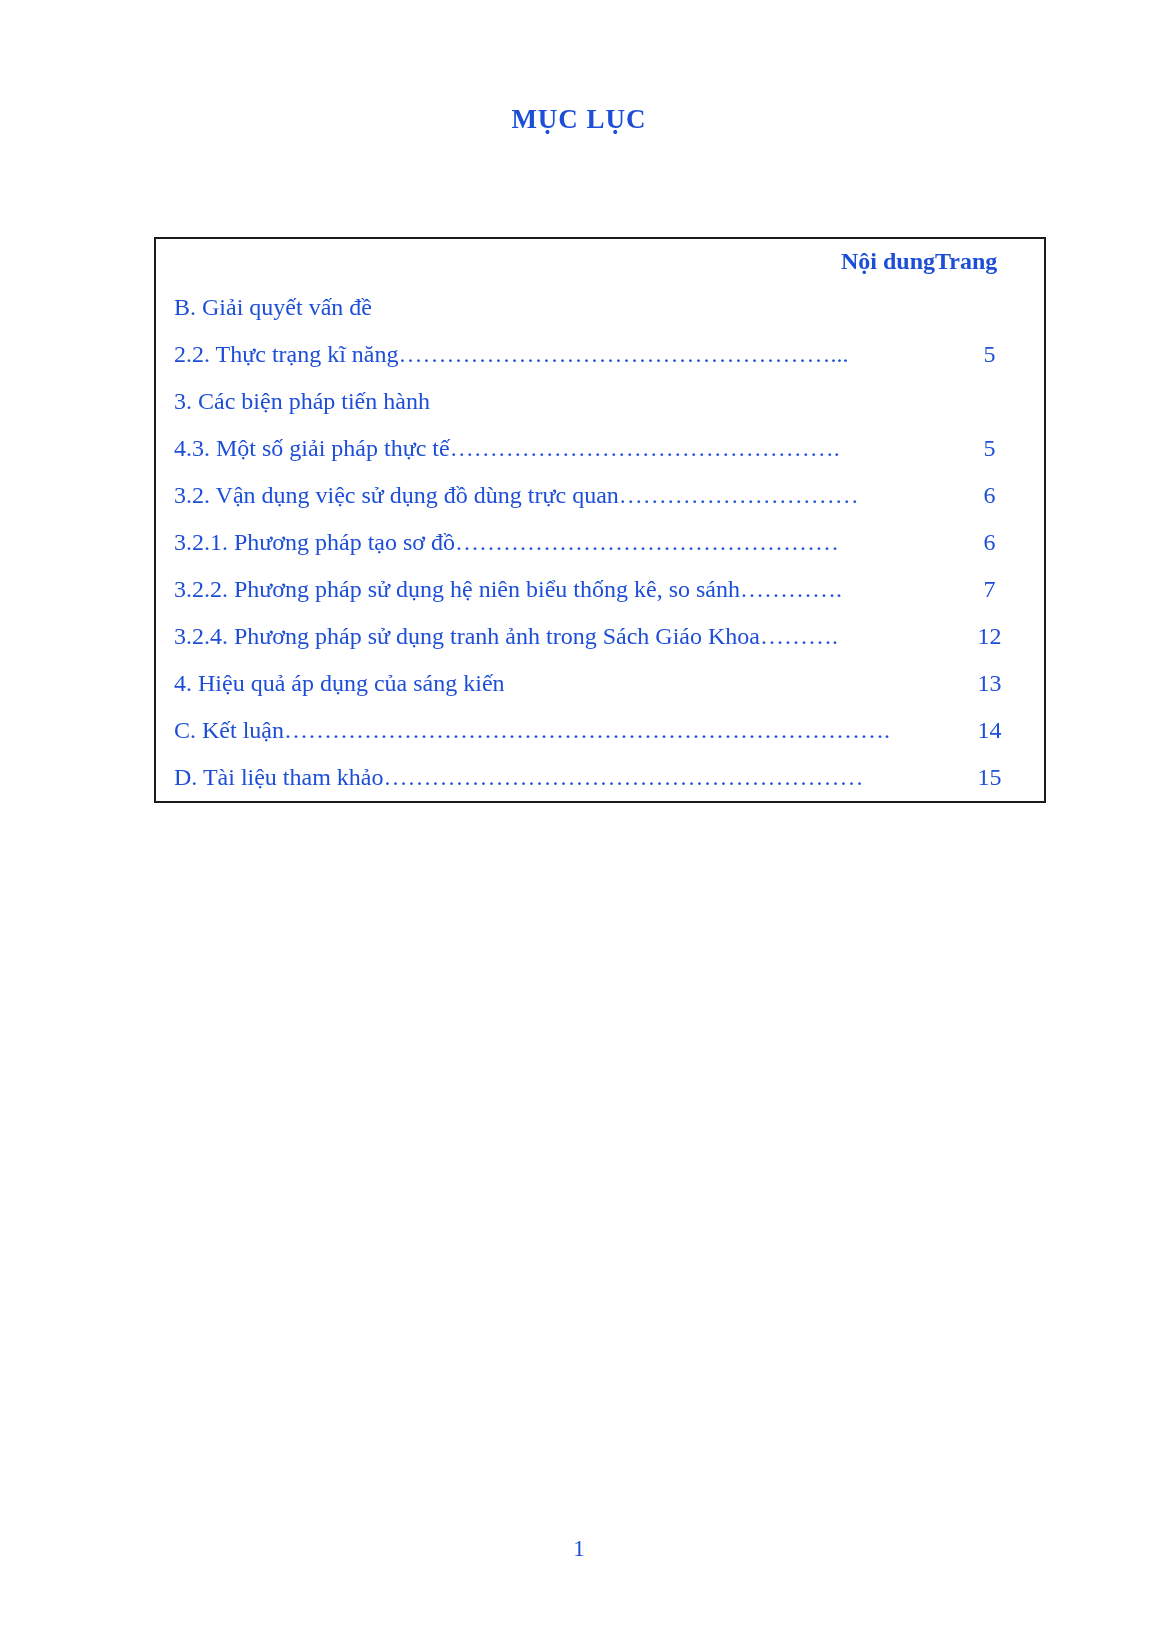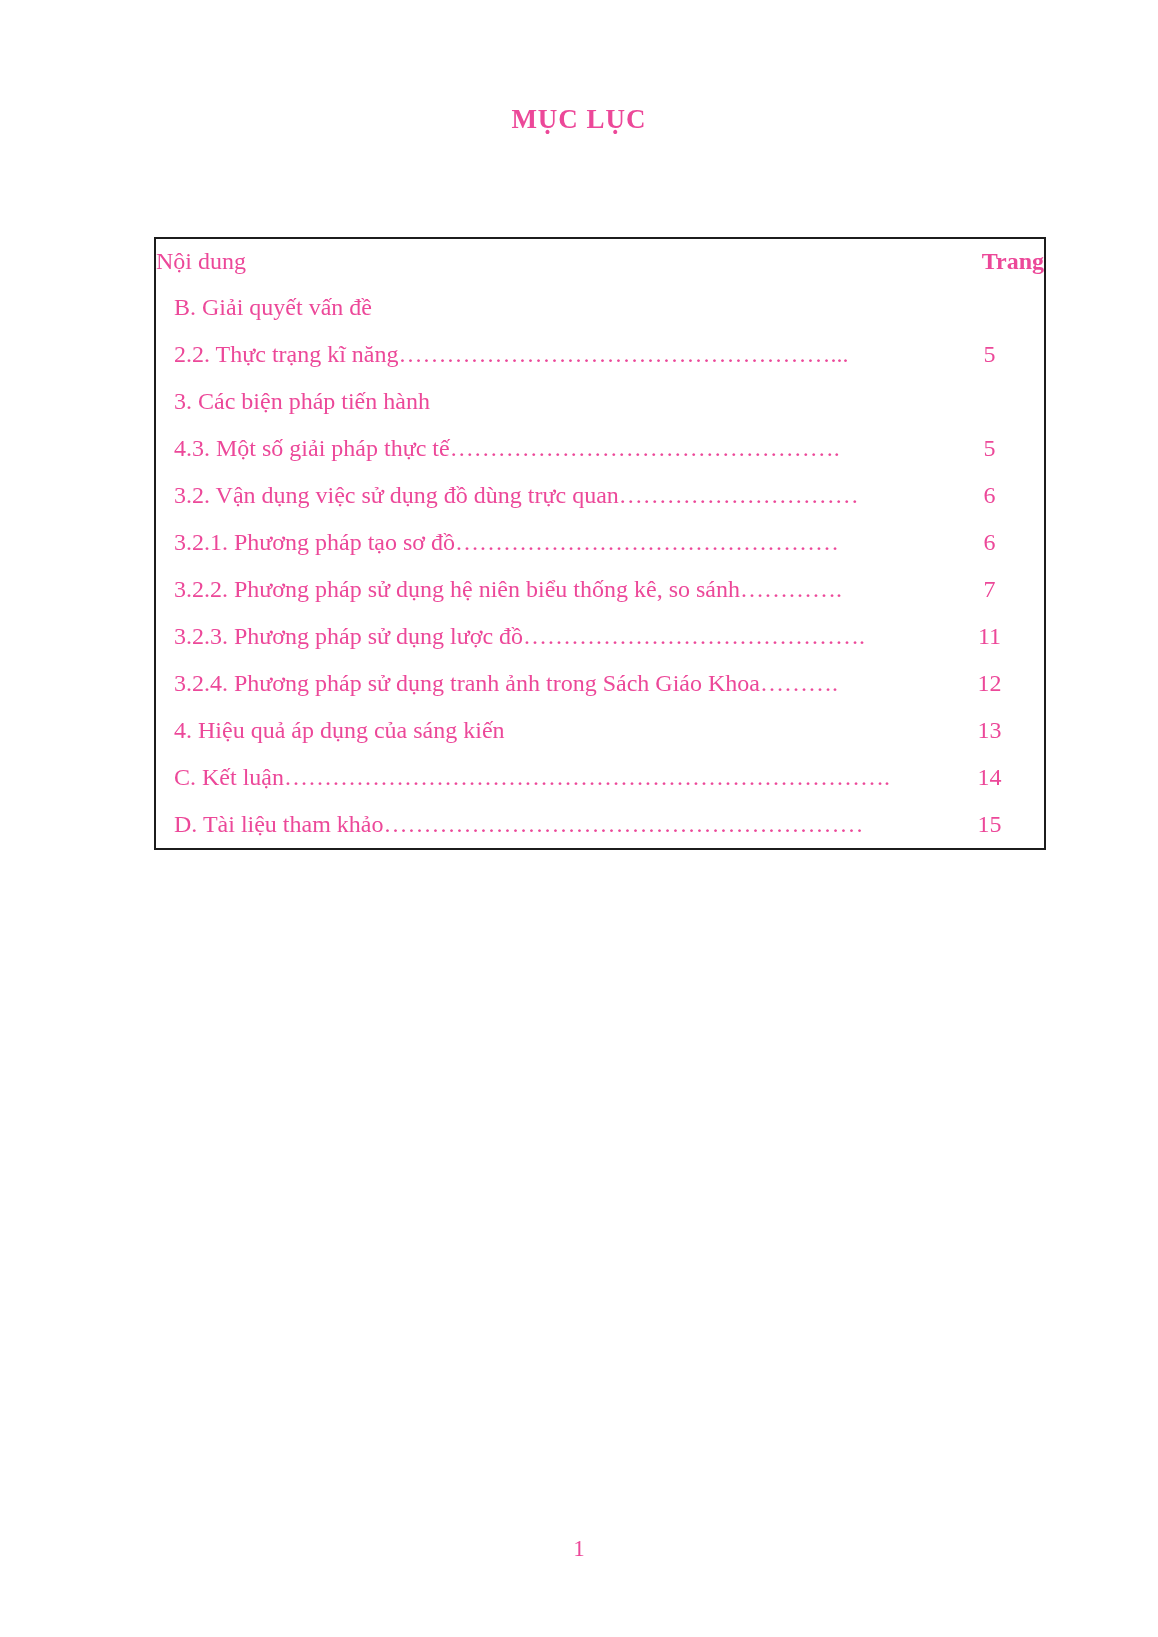--- a/index.html
+++ b/index.html
@@ -5,21 +5,21 @@
   html, body {
     margin: 0;
     padding: 0;
     background: #ffffff;
   }
   .page {
     position: relative;
     width: 1158px;
     height: 1637px;
     background: #ffffff;
-    color: #ec4899;
+    color: #1d4ed8;
     font-family: "Liberation Serif", "DejaVu Serif", serif;
     overflow: hidden;
   }
   .doc-title {
     position: absolute;
     top: 104px;
     left: 0;
     width: 100%;
     text-align: center;
     font-size: 27px;
@@ -41,31 +41,31 @@
   }
   table.toc-table {
     border: 2px solid #1c1c1c;
   }
   th.col-content {
     width: 779px;
     height: 45px;
     border-right: 1.5px solid #1c1c1c;
     border-bottom: 1.5px solid #1c1c1c;
     font-size: 24px;
-    font-weight: normal;
-    text-align: left;
+    font-weight: bold;
+    text-align: right;
     vertical-align: middle;
   }
   th.col-page {
     width: 109px;
     height: 45px;
     border-bottom: 1.5px solid #1c1c1c;
     font-size: 24px;
     font-weight: bold;
-    text-align: right;
+    text-align: left;
     vertical-align: middle;
   }
   td.cell-content {
     height: 47px;
     border-right: 1.5px solid #1c1c1c;
     font-size: 24px;
     vertical-align: middle;
   }
   td.cell-content .clip {
     margin-left: 18px;
@@ -140,26 +140,20 @@
     <td class="cell-page">6</td>
   </tr>
         <tr>
     <td class="cell-content">
       <div class="clip">3.2.2. Phương pháp sử dụng hệ niên biểu thống kê, so sánh………….</div>
     </td>
     <td class="cell-page">7</td>
   </tr>
         <tr>
     <td class="cell-content">
-      <div class="clip">3.2.3. Phương pháp sử dụng lược đồ…………………………………….</div>
-    </td>
-    <td class="cell-page">11</td>
-  </tr>
-        <tr>
-    <td class="cell-content">
       <div class="clip">3.2.4. Phương pháp sử dụng tranh ảnh trong Sách Giáo Khoa……….</div>
     </td>
     <td class="cell-page">12</td>
   </tr>
         <tr>
     <td class="cell-content">
       <div class="clip">4. Hiệu quả áp dụng của sáng kiến</div>
     </td>
     <td class="cell-page">13</td>
   </tr>

